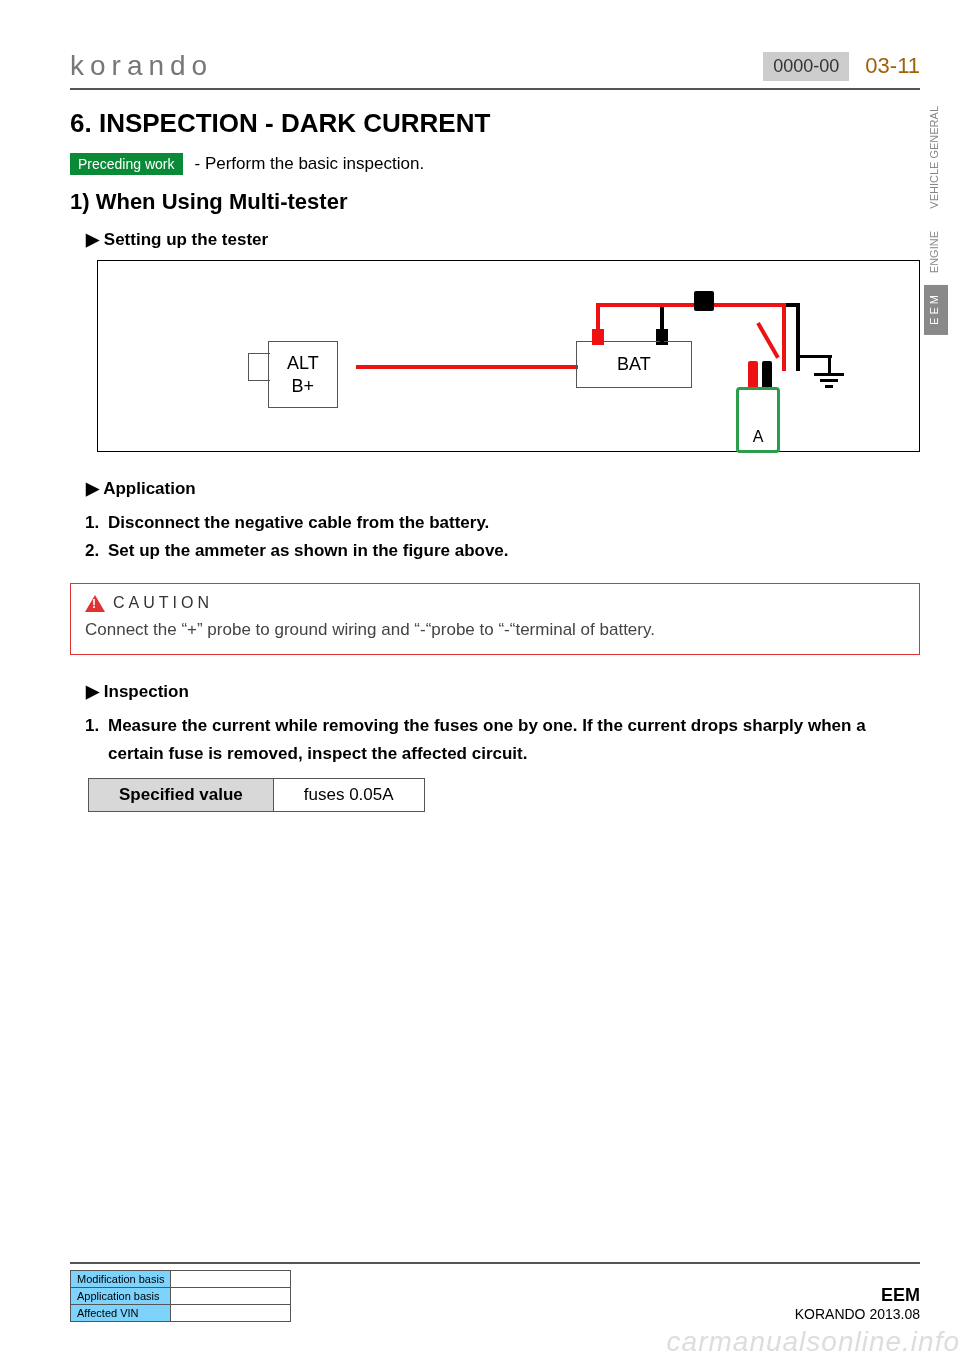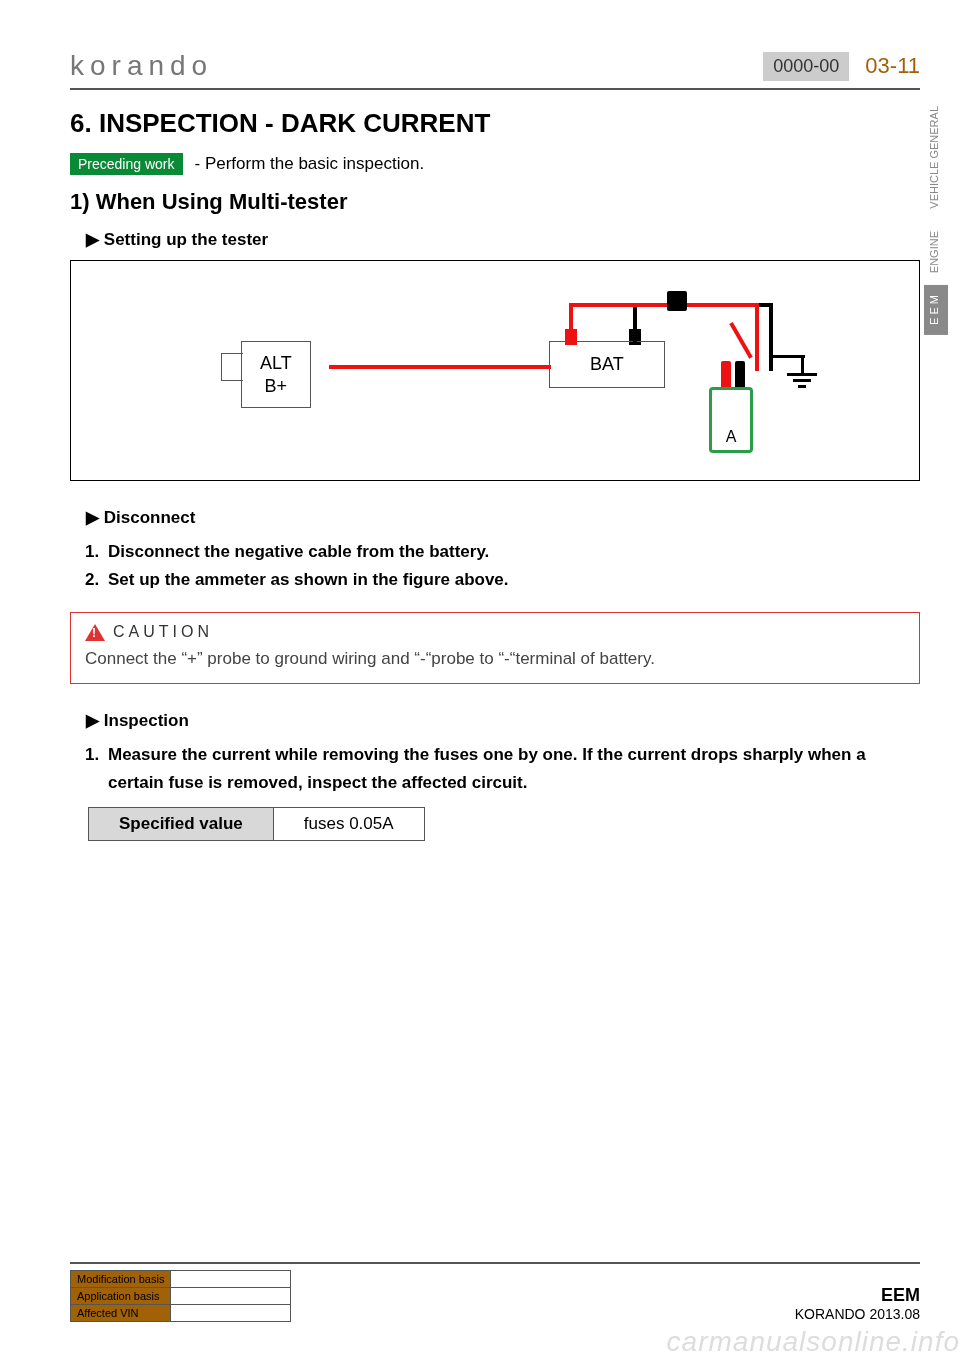--- a/index.html
+++ b/index.html
@@ -75,22 +75,23 @@
   }
   .preceding-badge {
     background: #0a8a36; color: #fff; font-size: 14px; padding: 3px 8px;
   }
   .preceding-text { font-size: 17px; }
   h2.subtitle { font-size: 22px; font-weight: bold; margin-bottom: 14px; }
   .arrow-head { font-size: 17px; font-weight: bold; margin: 8px 0 10px 16px; }
   .arrow-head::before { content: "▶ "; }
 
   .figure-box {
-    border: 1px solid #000; height: 221px; position: relative;
+    border: 1px solid #000; height: 192px; position: relative;
     margin-bottom: 20px;
+    margin-left: 27px;
   }
   .alt-box {
     position: absolute; left: 170px; top: 80px;
     border: 1px solid #555; padding: 10px 18px; font-size: 18px;
     text-align: center; line-height: 1.25;
   }
   .alt-tab {
     position: absolute; left: 150px; top: 92px; width: 22px; height: 28px;
     border: 1px solid #555; border-right: none;
   }
@@ -145,21 +146,21 @@
   }
   table.spec th { background: #d8d8d8; font-weight: bold;}
 
   
   .footer {
     position: absolute; left: 70px; right: 40px; bottom: 36px;
   }
   .footer-row { display:flex; justify-content:space-between; align-items:flex-end; margin-top:6px;}
   table.mod { border-collapse: collapse; font-size: 11px; }
   table.mod td { border:1px solid #555; padding: 2px 6px; }
-  table.mod td.lab { background:#a16207; white-space:nowrap;}
+  table.mod td.lab { background:#7dd3fc; white-space:nowrap;}
   table.mod td.val { min-width:120px;}
   .footer-right { text-align:right; font-size:14px; }
   .footer-right .eem { font-size:18px; font-weight:bold;}
   .watermark {
     position:absolute; right:0; bottom:0; font-size:28px; color:#ddd;
     font-style: italic; letter-spacing:1px; pointer-events:none;
   }
 </style>
 </head>
 <body>
@@ -219,21 +220,21 @@
       <span class="meter-label">A</span>
     </div>
     <div class="ground-h"></div>
     <div class="ground-stem"></div>
     <div class="ground-l1"></div>
     <div class="ground-l2"></div>
     <div class="ground-l3"></div>
   </div>
 
   <div class="section">
-    <div class="arrow-head">Disconnect</div>
+    <div class="arrow-head">Application</div>
     <ol class="steps">
       <li>Disconnect the negative cable from the battery.</li>
       <li>Set up the ammeter as shown in the figure above.</li>
     </ol>
 
     <div class="caution-box">
       <div class="caution-head">
         <span class="caution-icon"></span>
         <span class="caution-title">CAUTION</span>
       </div>

